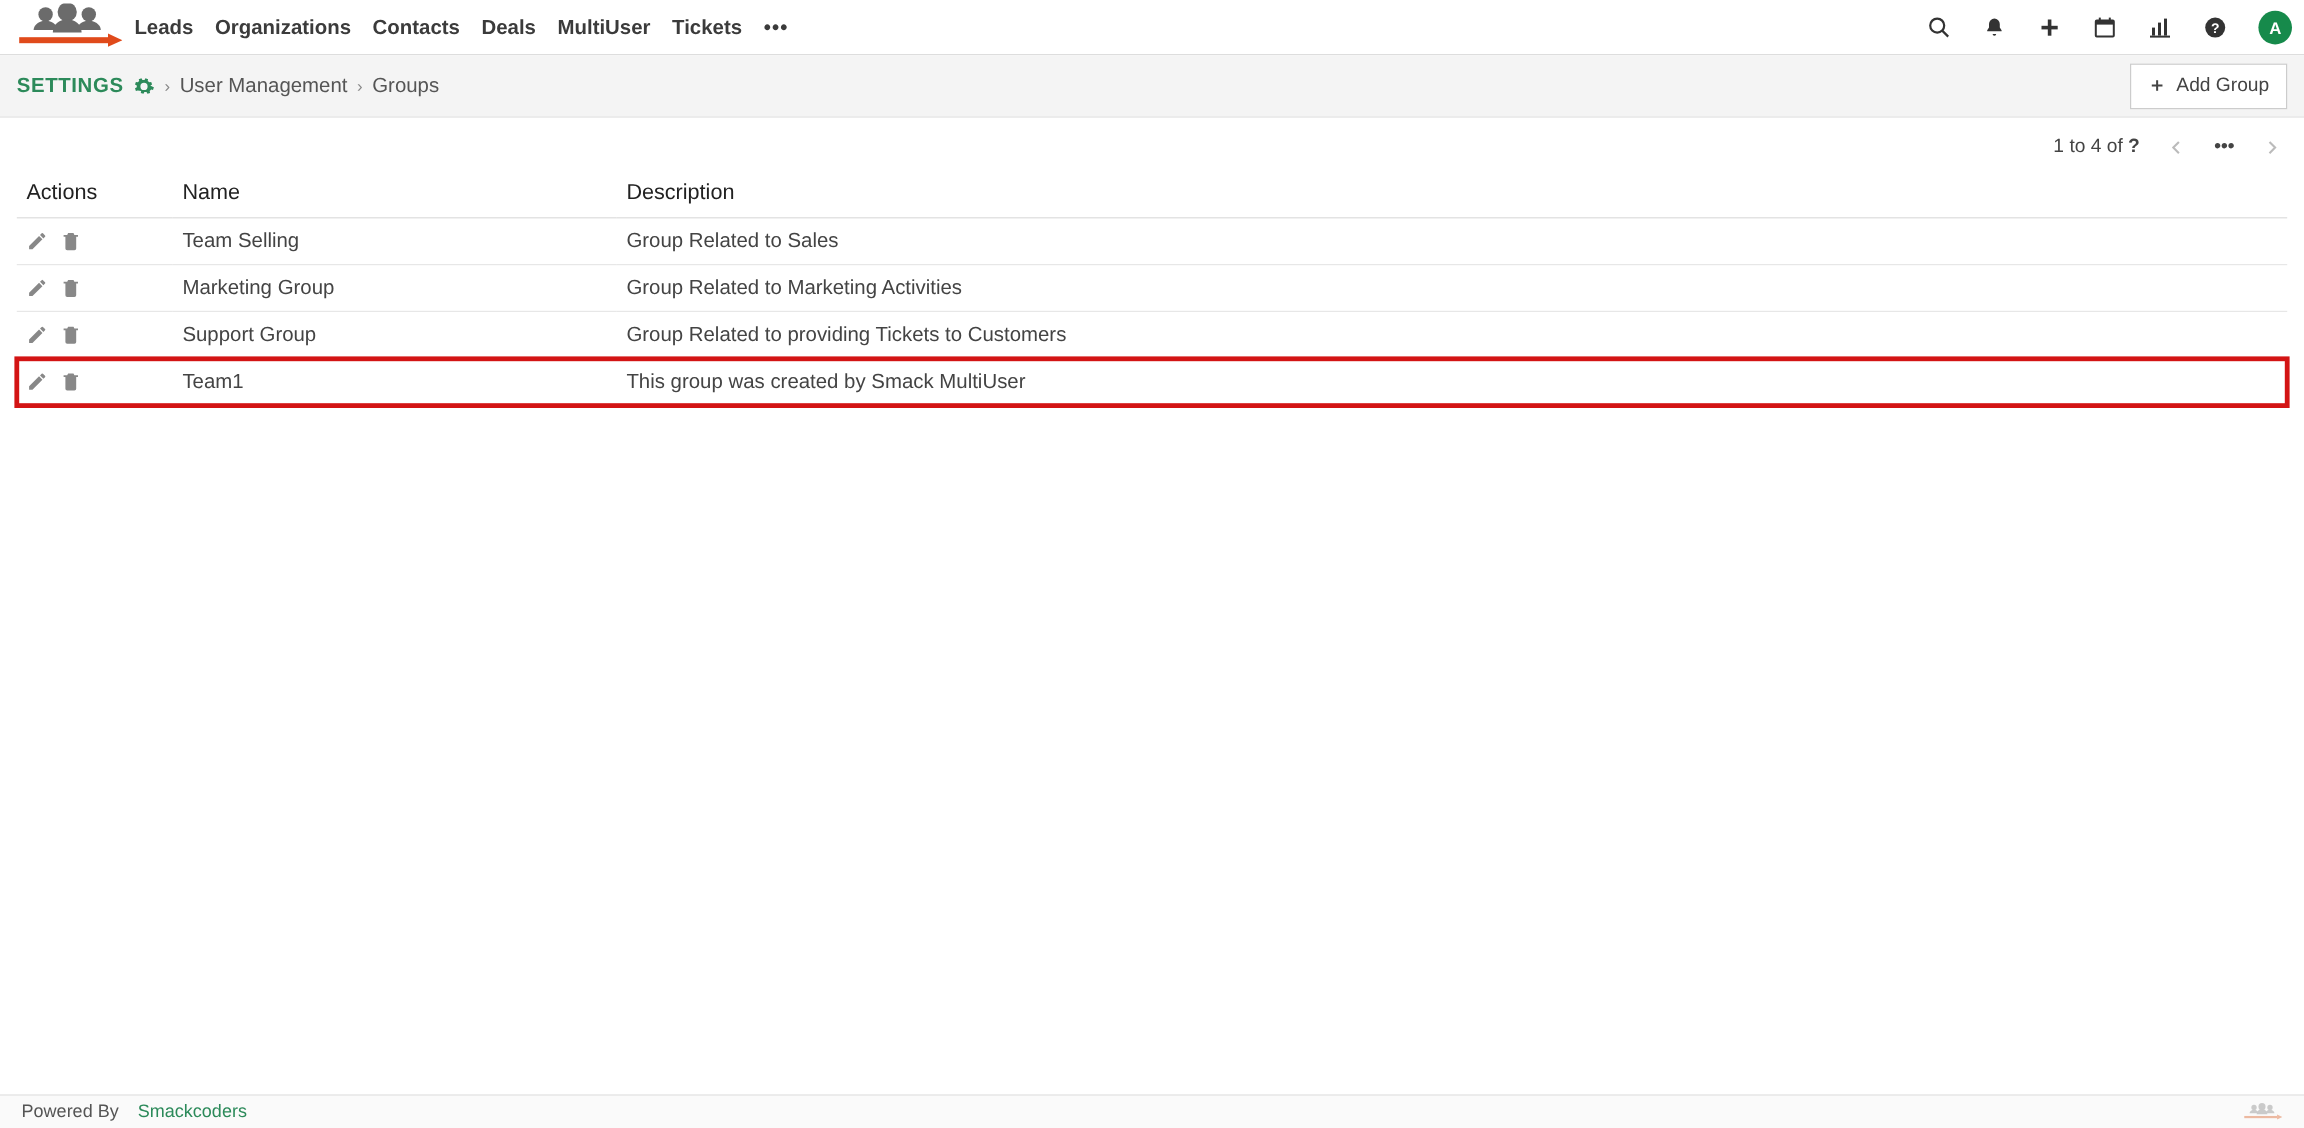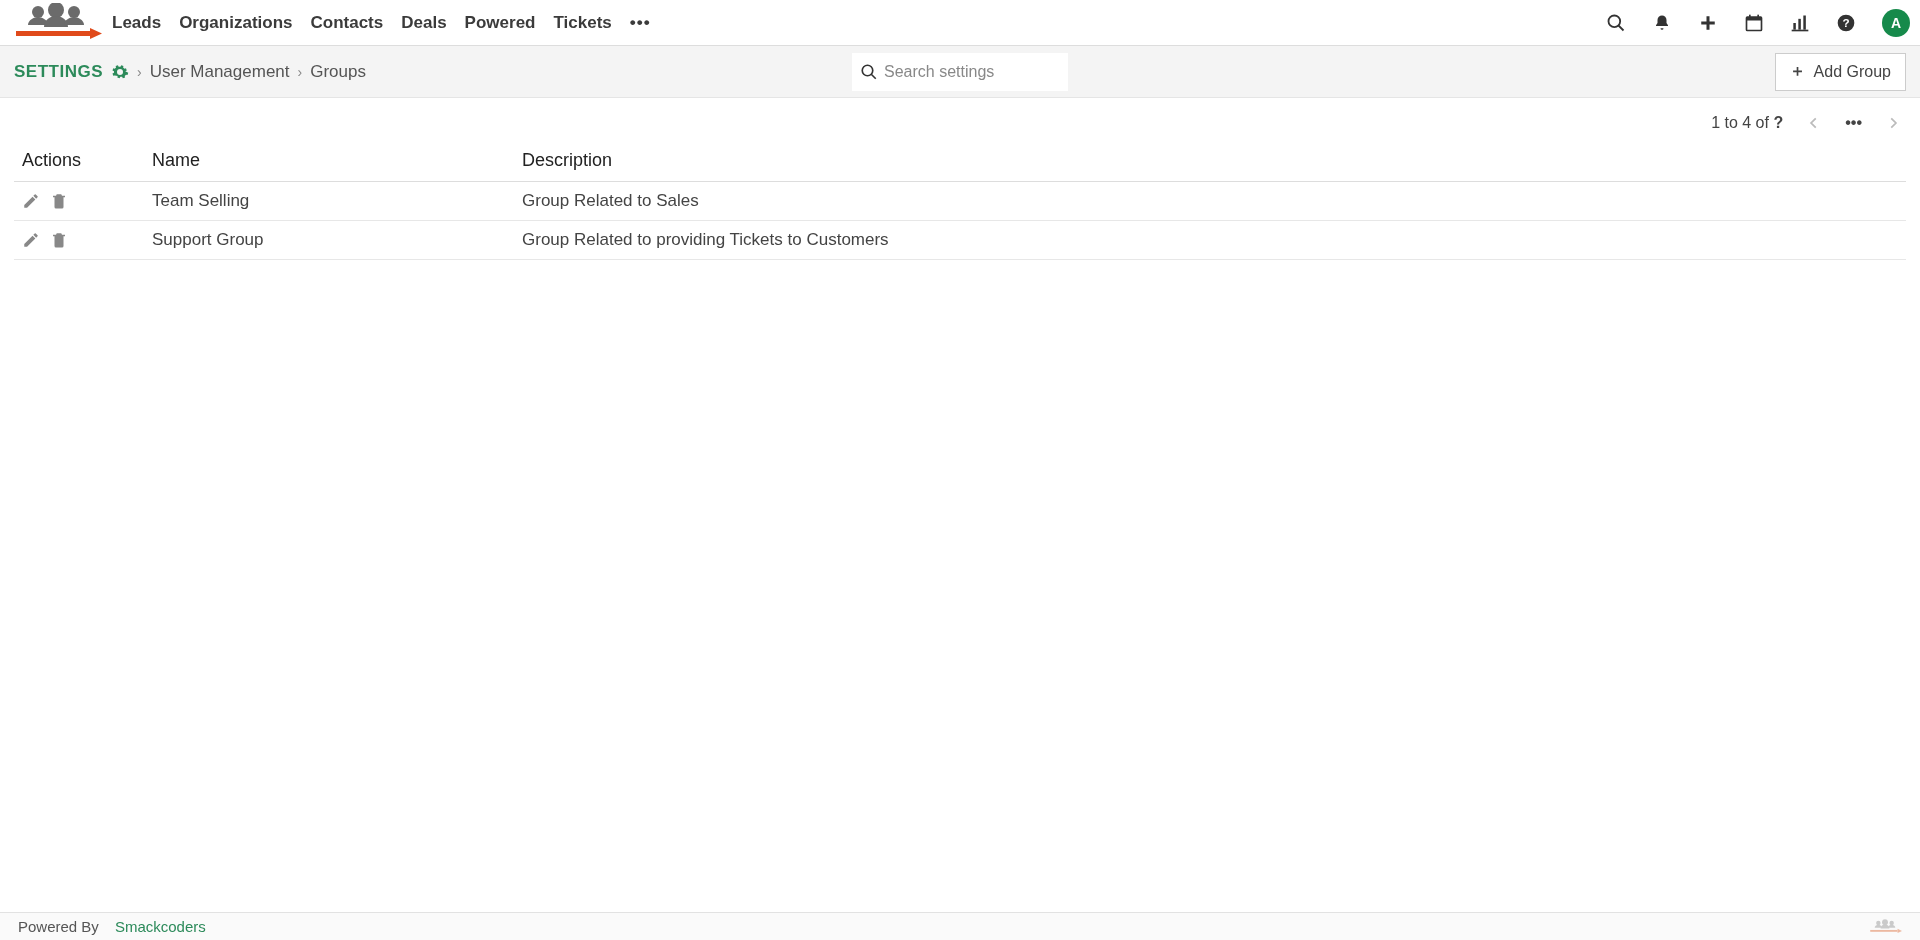--- a/index.html
+++ b/index.html
@@ -72,21 +72,21 @@
         <rect x="6" y="28" width="74" height="5" fill="#e04a1b"></rect>
         <polygon points="80,25 92,30.5 80,36" fill="#e04a1b"></polygon>
       </g>
     </svg>
   </div>
   <div class="mainnav">
     <span>Leads</span>
     <span>Organizations</span>
     <span>Contacts</span>
     <span>Deals</span>
-    <span>Powered</span>
+    <span>MultiUser</span>
     <span>Tickets</span>
     <span class="more">•••</span>
   </div>
   <div class="tb-right">
     <span class="ic">
       <svg width="20" height="20" viewBox="0 0 24 24" fill="none" stroke="#333" stroke-width="2.2">
           <circle cx="10" cy="10" r="7"></circle>
           <line x1="15" y1="15" x2="21" y2="21"></line>
         </svg>
     </span>
@@ -134,29 +134,20 @@
       <svg width="18" height="18" viewBox="0 0 24 24" fill="#2c8a5a">
           <path d="M12 8a4 4 0 1 0 0 8 4 4 0 0 0 0-8zm9 4l2 1-1 3-2-.5-1.7 1.7.5 2-3 1-1-2h-2.4l-1 2-3-1 .5-2L5 16.5 3 17l-1-3 2-1v-2l-2-1 1-3 2 .5L6.7 6 6.2 4l3-1 1 2h2.4l1-2 3 1-.5 2L18 7.5l2-.5 1 3-2 1z"></path>
         </svg>
     </span>
     <span class="chev">›</span>
     <span>User Management</span>
     <span class="chev">›</span>
     <span>Groups</span>
   </div>
 
-  <div class="searchwrap">
-    <span class="sic">
-      <svg width="18" height="18" viewBox="0 0 24 24" fill="none" stroke="#333" stroke-width="2.2">
-          <circle cx="10" cy="10" r="7"></circle>
-          <line x1="15" y1="15" x2="21" y2="21"></line>
-        </svg>
-    </span>
-    <input type="text" placeholder="Search settings" style="">
-  </div>
 
   <button class="addbtn">
     <span class="plus">＋</span>
     <span>Add Group</span>
   </button>
 </div>
 
 <div class="pager">
   <span class="txt">
     <span>1 to 4  of </span><b>?</b>
@@ -209,22 +200,58 @@
                 <path d="M3 17.25V21h3.75L17.81 9.94l-3.75-3.75L3 17.25zM20.71 7.04a1 1 0 0 0 0-1.41l-2.34-2.34a1 1 0 0 0-1.41 0l-1.83 1.83 3.75 3.75 1.83-1.83z"></path>
               </svg>
             </span>
             <span class="ic">
               <svg width="18" height="18" viewBox="0 0 24 24" fill="#888">
                 <path d="M6 7h12v13a2 2 0 0 1-2 2H8a2 2 0 0 1-2-2V7zm3-4h6l1 2h4v2H4V5h4l1-2z"></path>
               </svg>
             </span>
           </div>
         </td>
+        <td class="col-name">Marketing Group</td>
+        <td>Group Related to Marketing Activities</td>
+      </tr>
+      <tr>
+        <td class="col-actions">
+          <div class="actions">
+            <span class="ic">
+              <svg width="18" height="18" viewBox="0 0 24 24" fill="#888">
+                <path d="M3 17.25V21h3.75L17.81 9.94l-3.75-3.75L3 17.25zM20.71 7.04a1 1 0 0 0 0-1.41l-2.34-2.34a1 1 0 0 0-1.41 0l-1.83 1.83 3.75 3.75 1.83-1.83z"></path>
+              </svg>
+            </span>
+            <span class="ic">
+              <svg width="18" height="18" viewBox="0 0 24 24" fill="#888">
+                <path d="M6 7h12v13a2 2 0 0 1-2 2H8a2 2 0 0 1-2-2V7zm3-4h6l1 2h4v2H4V5h4l1-2z"></path>
+              </svg>
+            </span>
+          </div>
+        </td>
         <td class="col-name">Support Group</td>
         <td>Group Related to providing Tickets to Customers</td>
+      </tr>
+      <tr class="hl">
+        <td class="col-actions">
+          <div class="actions">
+            <span class="ic">
+              <svg width="18" height="18" viewBox="0 0 24 24" fill="#888">
+                <path d="M3 17.25V21h3.75L17.81 9.94l-3.75-3.75L3 17.25zM20.71 7.04a1 1 0 0 0 0-1.41l-2.34-2.34a1 1 0 0 0-1.41 0l-1.83 1.83 3.75 3.75 1.83-1.83z"></path>
+              </svg>
+            </span>
+            <span class="ic">
+              <svg width="18" height="18" viewBox="0 0 24 24" fill="#888">
+                <path d="M6 7h12v13a2 2 0 0 1-2 2H8a2 2 0 0 1-2-2V7zm3-4h6l1 2h4v2H4V5h4l1-2z"></path>
+              </svg>
+            </span>
+          </div>
+        </td>
+        <td class="col-name">Team1</td>
+        <td>This group was created by Smack MultiUser</td>
       </tr>
     </tbody>
 </table>
 
 <div class="footer">
   <span>Powered By</span>
   <a href="#">Smackcoders</a>
   <span class="flogo">
     <svg width="34" height="24" viewBox="0 0 92 40">
       <g fill="#9b9b9b">

